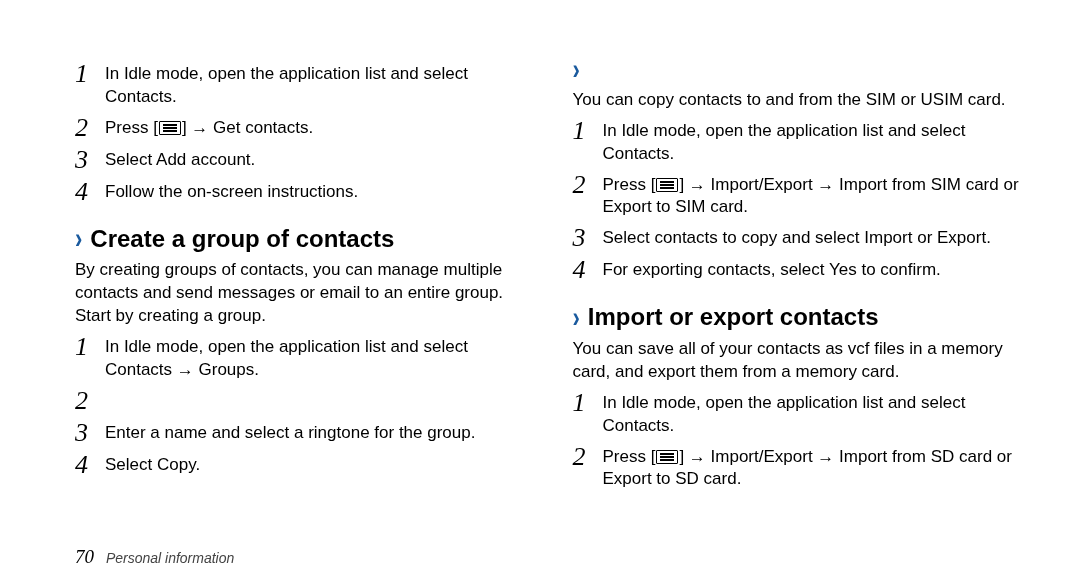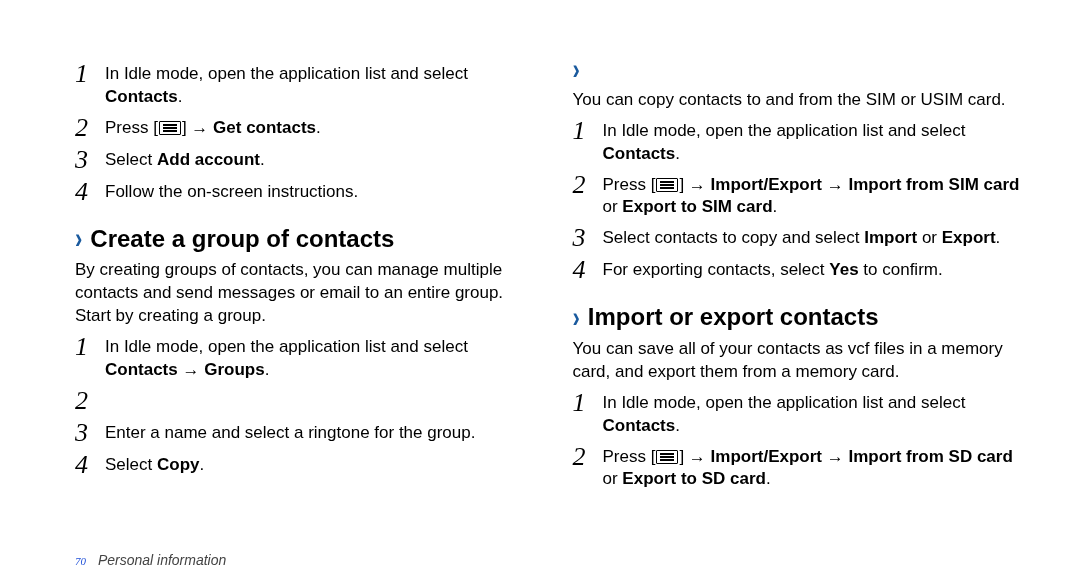--- a/index.html
+++ b/index.html
@@ -55,21 +55,21 @@
     flex: 0 0 26px;
     text-align: left;
     line-height: 1;
     margin-right: 4px;
     font-weight: 400;
   }
   .steptext {
     flex: 1;
     padding-top: 2px;
   }
-  .bold { font-weight: 700; margin-top: 44px; }
+  .bold { font-weight: 400; margin-top: 44px; }
   .menu-icon {
     display: inline-block;
     width: 22px;
     height: 14px;
     border: 1px solid #000;
     border-radius: 1px;
     vertical-align: -2px;
     position: relative;
     margin: 0 1px;
   }
@@ -84,22 +84,22 @@
   .footer {
     position: absolute;
     left: 75px;
     bottom: 18px;
     font-size: 14px;
     color: #444;
   }
   .footer .pagenum {
     font-style: italic;
     font-family: Georgia, serif;
-    font-size: 11px;
-    color: #1d4ed8;
+    font-size: 19px;
+    color: #000000;
     margin-right: 8px;
   }
   .footer .section {
     font-style: italic;
   }
 </style>
 </head>
 <body>
 
 <div class="columns">

